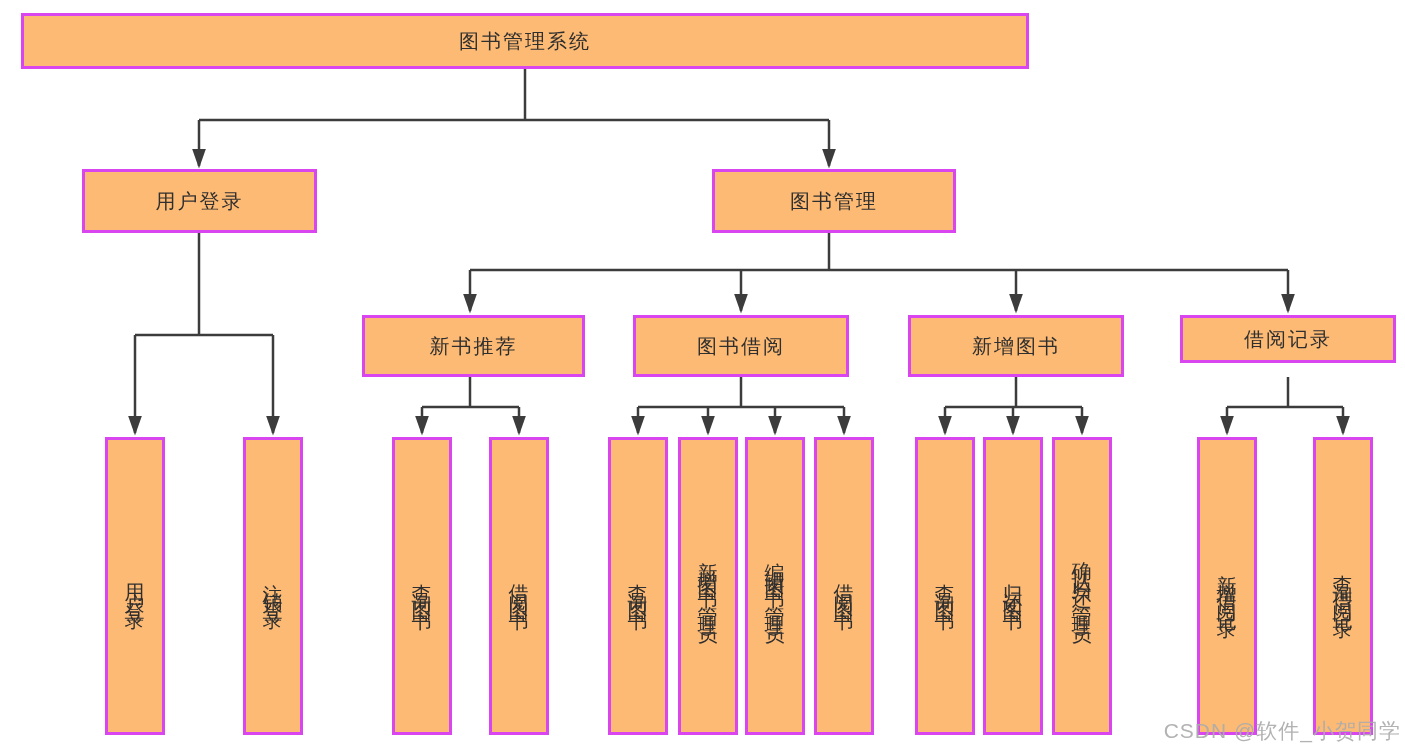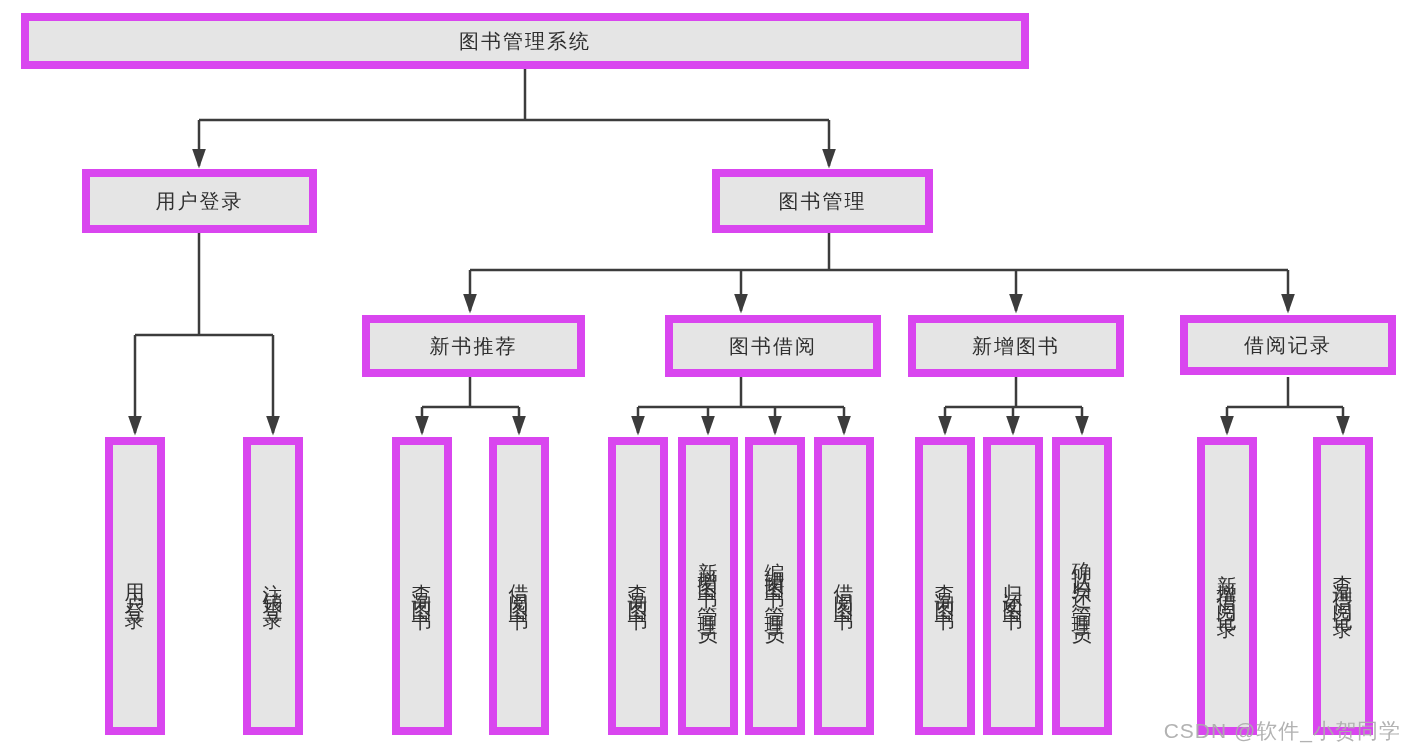--- a/index.html
+++ b/index.html
@@ -2,22 +2,22 @@
 <html><head>
 <meta charset="utf-8">
 <style>
   html, body { margin:0; padding:0; background:#ffffff; }
   .canvas {
     position:relative; width:1405px; height:747px; background:#ffffff;
     font-family:"Liberation Sans", sans-serif; overflow:hidden;
   }
   svg.wires { position:absolute; left:0; top:0; width:1405px; height:747px; z-index:1; }
   .node {
-    position:absolute; box-sizing:border-box; background:#e5e5e5;
-    border:8px solid #d946ef; color:#2f2f2f; z-index:2;
+    position:absolute; box-sizing:border-box; background:#fdba74;
+    border:3px solid #d946ef; color:#2f2f2f; z-index:2;
     display:flex; align-items:center; justify-content:center;
   }
   .node--h { font-size:20px; letter-spacing:2px; white-space:nowrap; }
   .node--v { width:60px; height:298px; top:437px; }
   .node--v .lbl {
     writing-mode:vertical-rl; text-orientation:mixed;
     font-size:20px; letter-spacing:9px; line-height:54px;
   }
   .watermark {
     position:absolute; right:4px; bottom:2px; z-index:3;
@@ -80,34 +80,34 @@
     </g>
   </svg>
 
   <div class="node node--h" style="left:21px;top:13px;width:1008px;height:56px;">
     <span class="lbl">图书管理系统</span>
   </div>
 
   <div class="node node--h" style="left:82px;top:169px;width:235px;height:64px;">
     <span class="lbl">用户登录</span>
   </div>
-  <div class="node node--h" style="left:712px;top:169px;width:221px;height:64px;">
+  <div class="node node--h" style="left:712px;top:169px;width:244px;height:64px;">
     <span class="lbl">图书管理</span>
   </div>
 
   <div class="node node--h" style="left:362px;top:315px;width:223px;height:62px;">
     <span class="lbl">新书推荐</span>
   </div>
-  <div class="node node--h" style="left:633px;top:315px;width:216px;height:62px;margin-left:32px;">
+  <div class="node node--h" style="left:633px;top:315px;width:216px;height:62px;">
     <span class="lbl">图书借阅</span>
   </div>
   <div class="node node--h" style="left:908px;top:315px;width:216px;height:62px;">
     <span class="lbl">新增图书</span>
   </div>
-  <div class="node node--h" style="left:1180px;top:315px;width:216px;height:60px;">
+  <div class="node node--h" style="left:1180px;top:315px;width:216px;height:48px;">
     <span class="lbl">借阅记录</span>
   </div>
 
   <div class="node node--v" style="left:105px;">
     <span class="lbl">用户登录</span>
   </div>
   <div class="node node--v" style="left:243px;">
     <span class="lbl">注销登录</span>
   </div>
 

